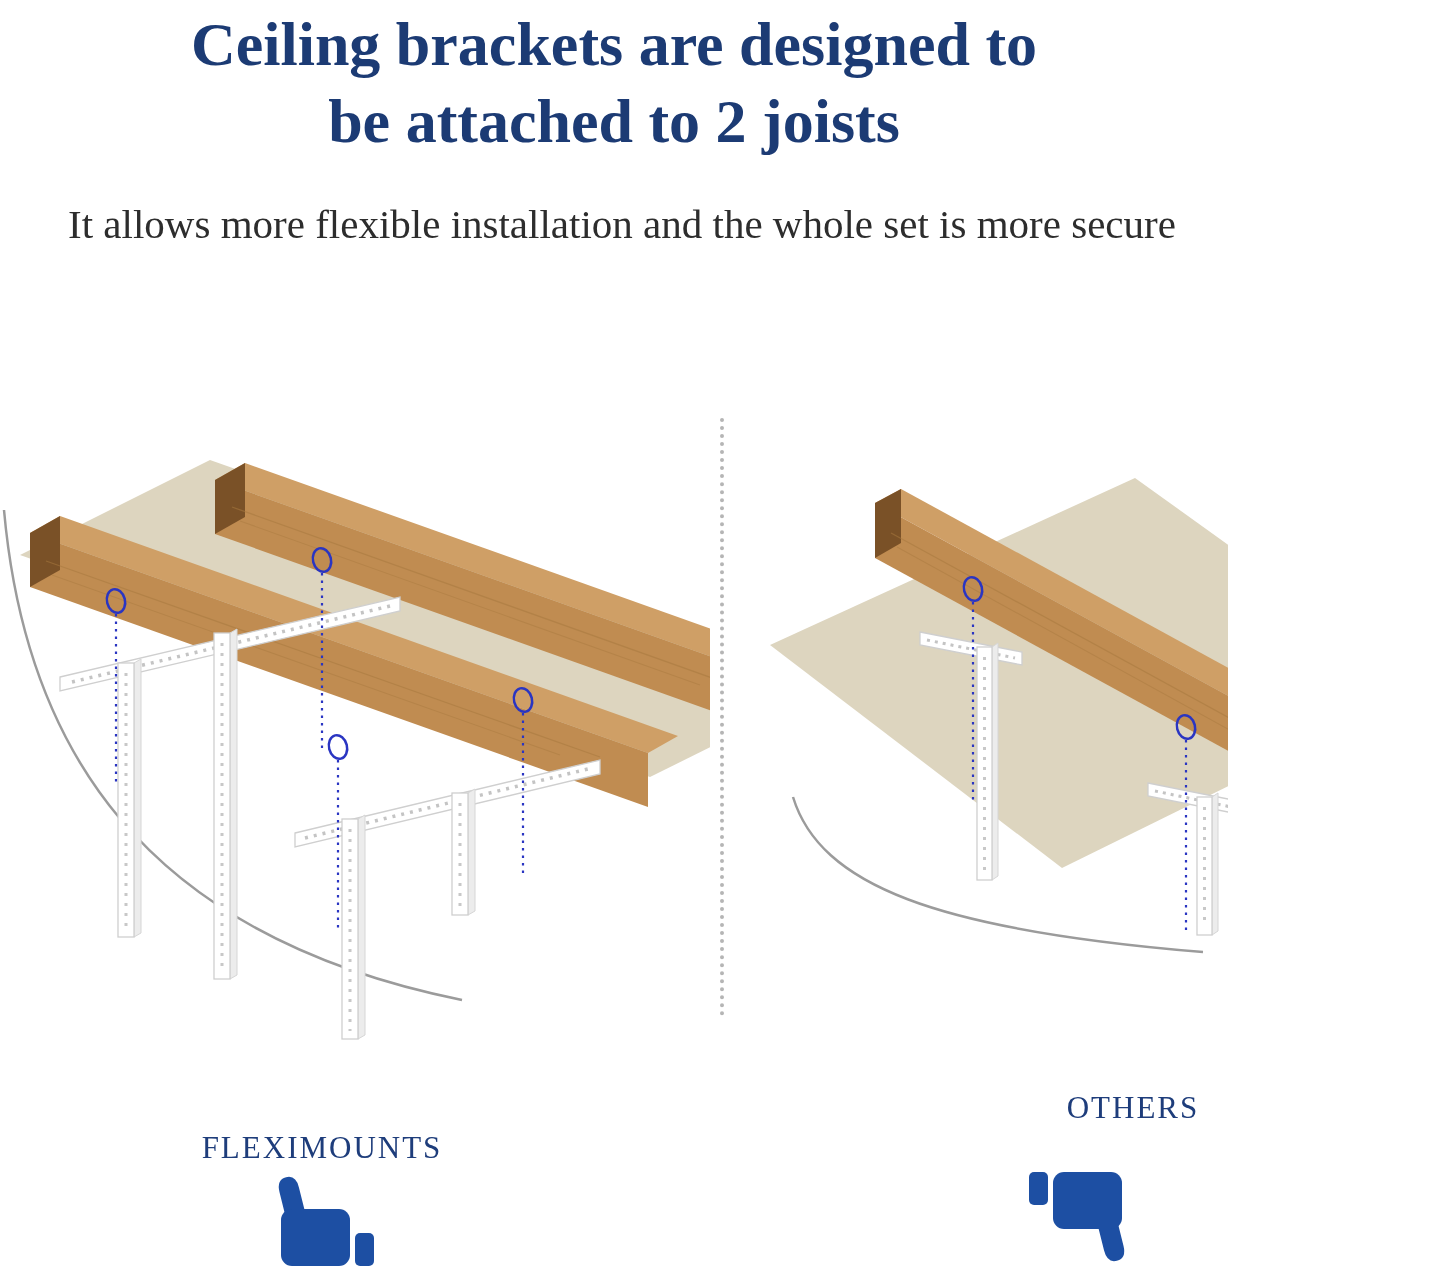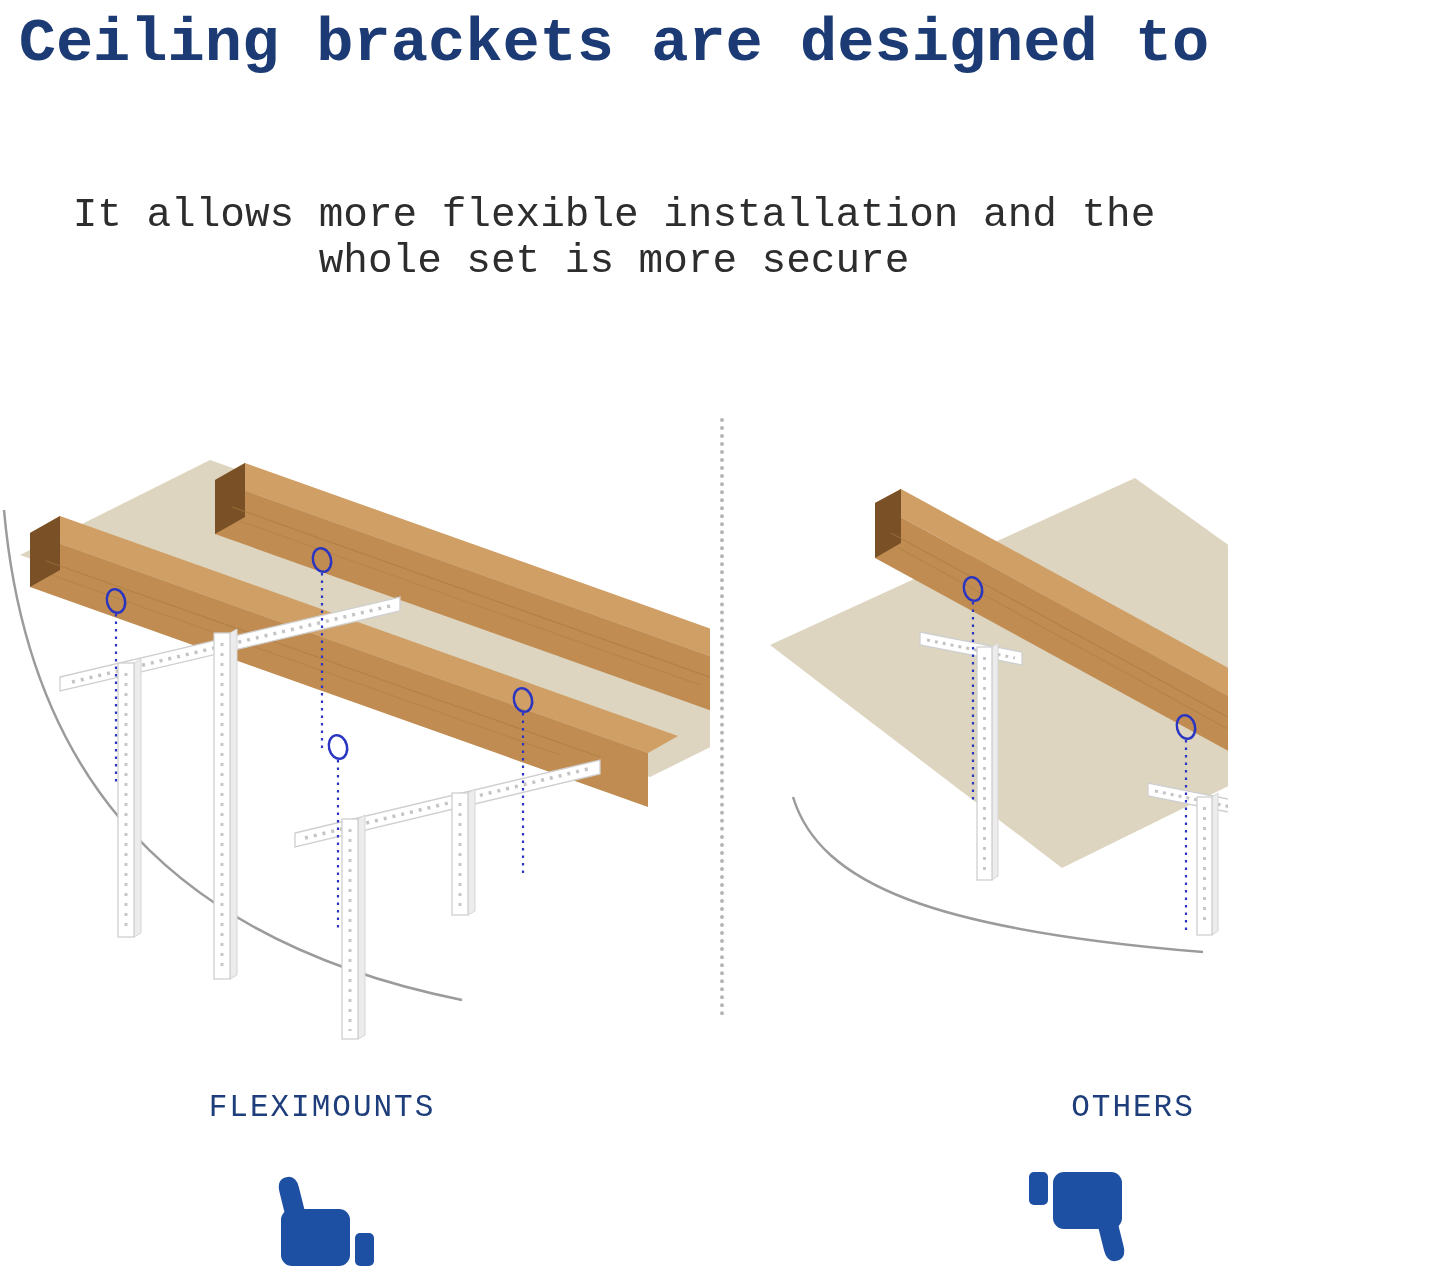--- a/index.html
+++ b/index.html
@@ -1,52 +1,53 @@
 <!DOCTYPE html>
 <html><head>
 <meta charset="utf-8">
 <style>
   html,body{margin:0;padding:0;background:#ffffff;}
   .page{
     position:relative;width:1228px;height:1277px;background:#ffffff;
-    overflow:hidden;font-family:Liberation Mono, monospace;
+    overflow:hidden;font-family:Liberation Serif, serif;
   }
   .title{
     position:absolute;top:6px;left:0;width:100%;margin:0;
     text-align:center;color:#1c3b74;font-size:62px;font-weight:bold;line-height:1.24;
   }
   .title span{display:block;}
   .subtitle{
-    position:absolute;top:192px;left:0;width:100%;margin:0;
+    position:absolute;top:192px;left:0;width:100%;margin:8px;
     text-align:center;color:#2d2d2d;font-size:41px;font-weight:normal;
   }
   .panel{position:absolute;top:415px;width:710px;height:650px;}
   .panel-left{left:0;}
   .panel-right{left:735px;}
   .divider{
     position:absolute;left:720px;top:418px;height:598px;width:0;
     border-left:4px dotted #b5b5b5;
   }
   .compare-label{
     position:absolute;top:1090px;transform:translateX(-50%);
     color:#1e3d7b;font-size:31px;font-weight:500;letter-spacing:2px;white-space:nowrap;
   }
-  .label-left{left:322px;}
+  .label-left{left:322px;margin-top:40px;}
   .label-right{left:1133px;}
   .thumb{position:absolute;top:1163px;transform:translateX(-50%);}
   .thumb-up{left:315px;}
   .thumb-down{left:1088px;}
 </style>
 </head>
 <body>
 
 <div class="page">
 
   <h1 class="title">
     <span>Ceiling brackets are designed to</span>
+    <span>be attached to 2 joists</span>
   </h1>
 
   <p class="subtitle">It allows more flexible installation and the whole set is more secure</p>
 
   <div class="panel panel-left">
     <svg width="710" height="650" viewBox="0 0 710 650">
 
       <path d="M 4 95 C 25 330 140 520 462 585" fill="none" stroke="#9b9b9b" stroke-width="2.5"></path>
 
       <polygon points="20,140 210,45 840,268 650,362" fill="#ddd5bf"></polygon>

